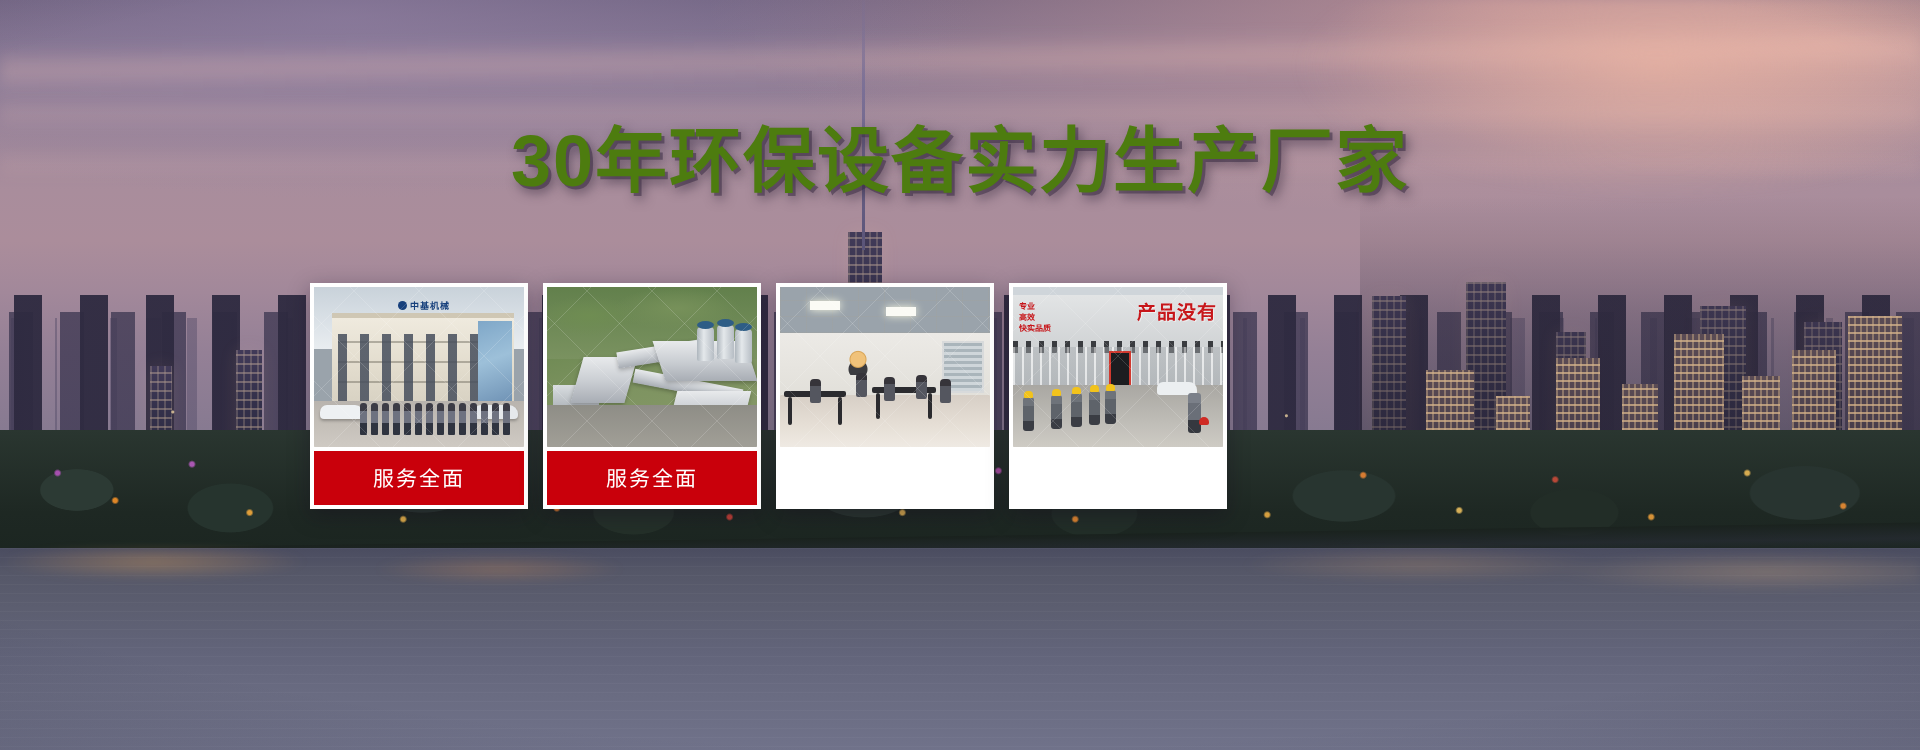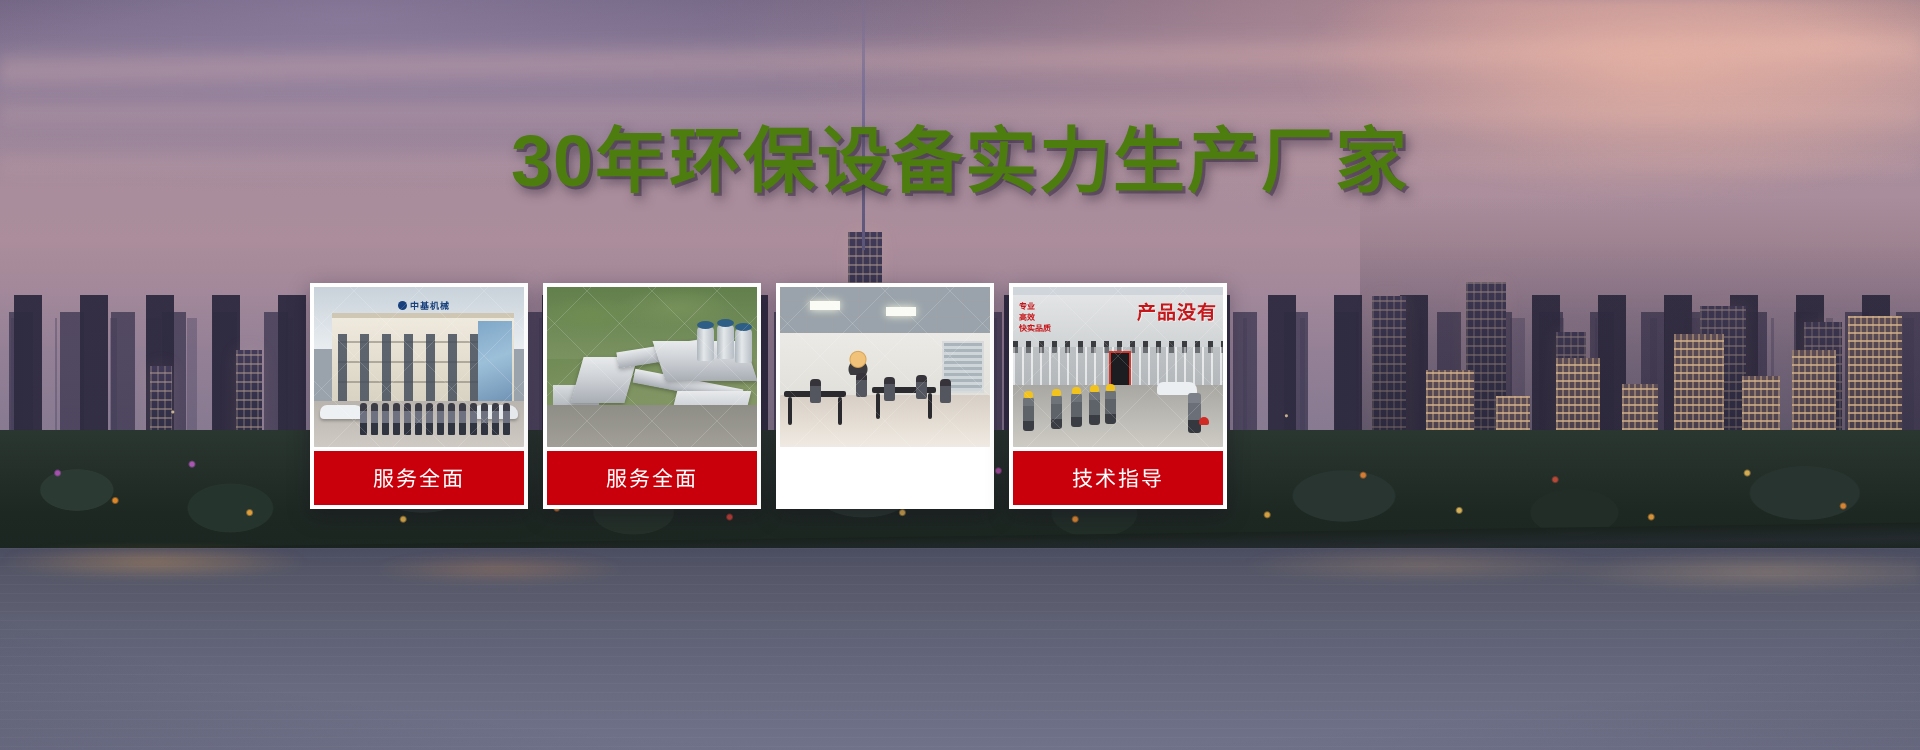--- a/index.html
+++ b/index.html
@@ -506,18 +506,17 @@
           <div class="p4-car"></div>
           <div class="p4-w" style="left:10px;"></div>
           <div class="p4-w" style="left:38px;bottom:18px;"></div>
           <div class="p4-w" style="left:58px;bottom:20px;"></div>
           <div class="p4-w" style="left:76px;bottom:22px;"></div>
           <div class="p4-w" style="left:92px;bottom:23px;"></div>
           <div class="p4-lead"></div>
           <div class="p4-helmet"></div>
           <div class="wm"></div>
         </div>
-        <div class="card-label">技术指导</div>
       </div>
 
     </div>
   </div>
 </div>
 
 </body></html>

